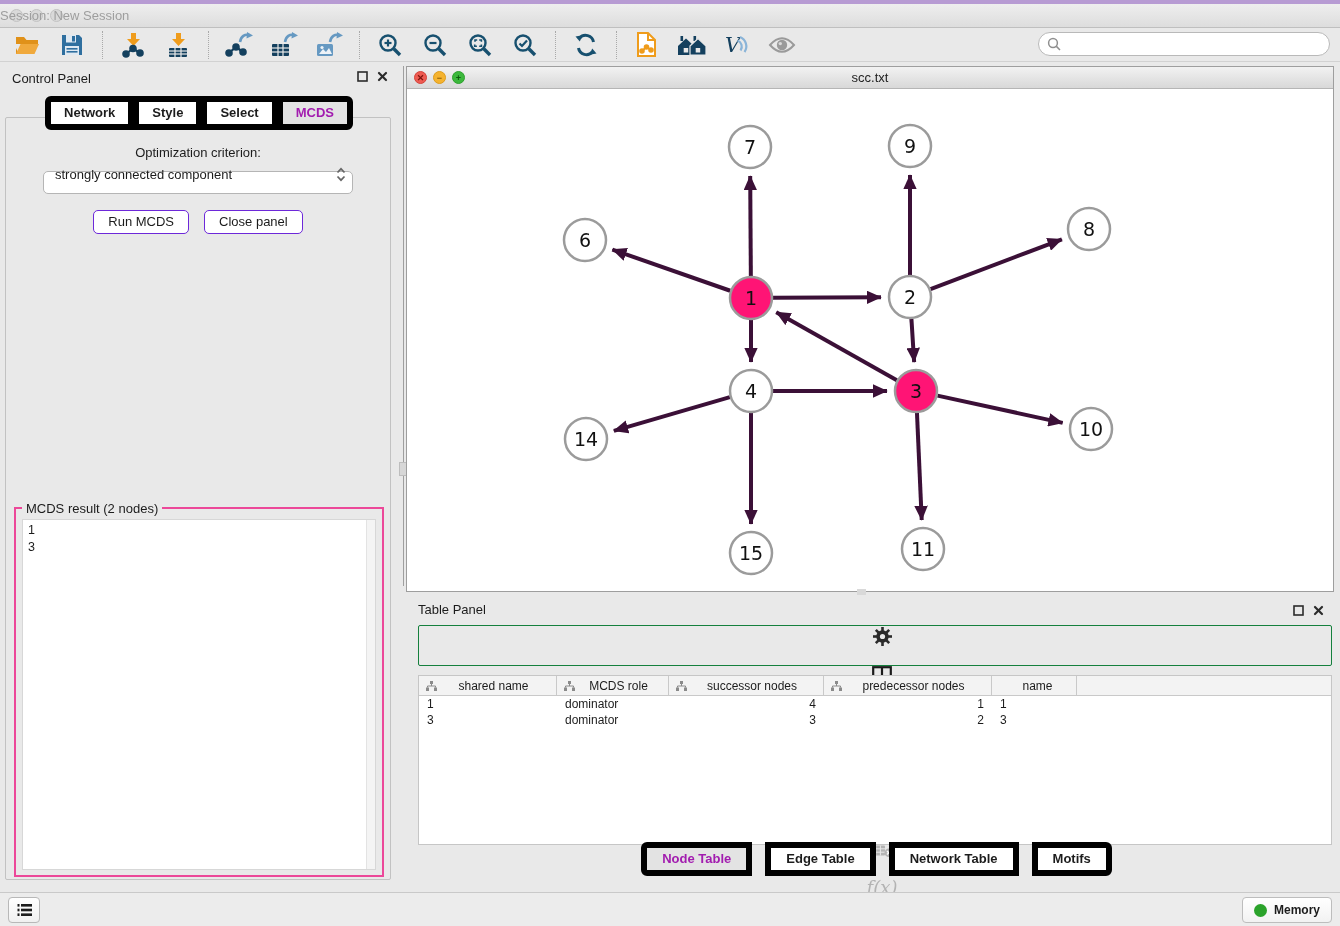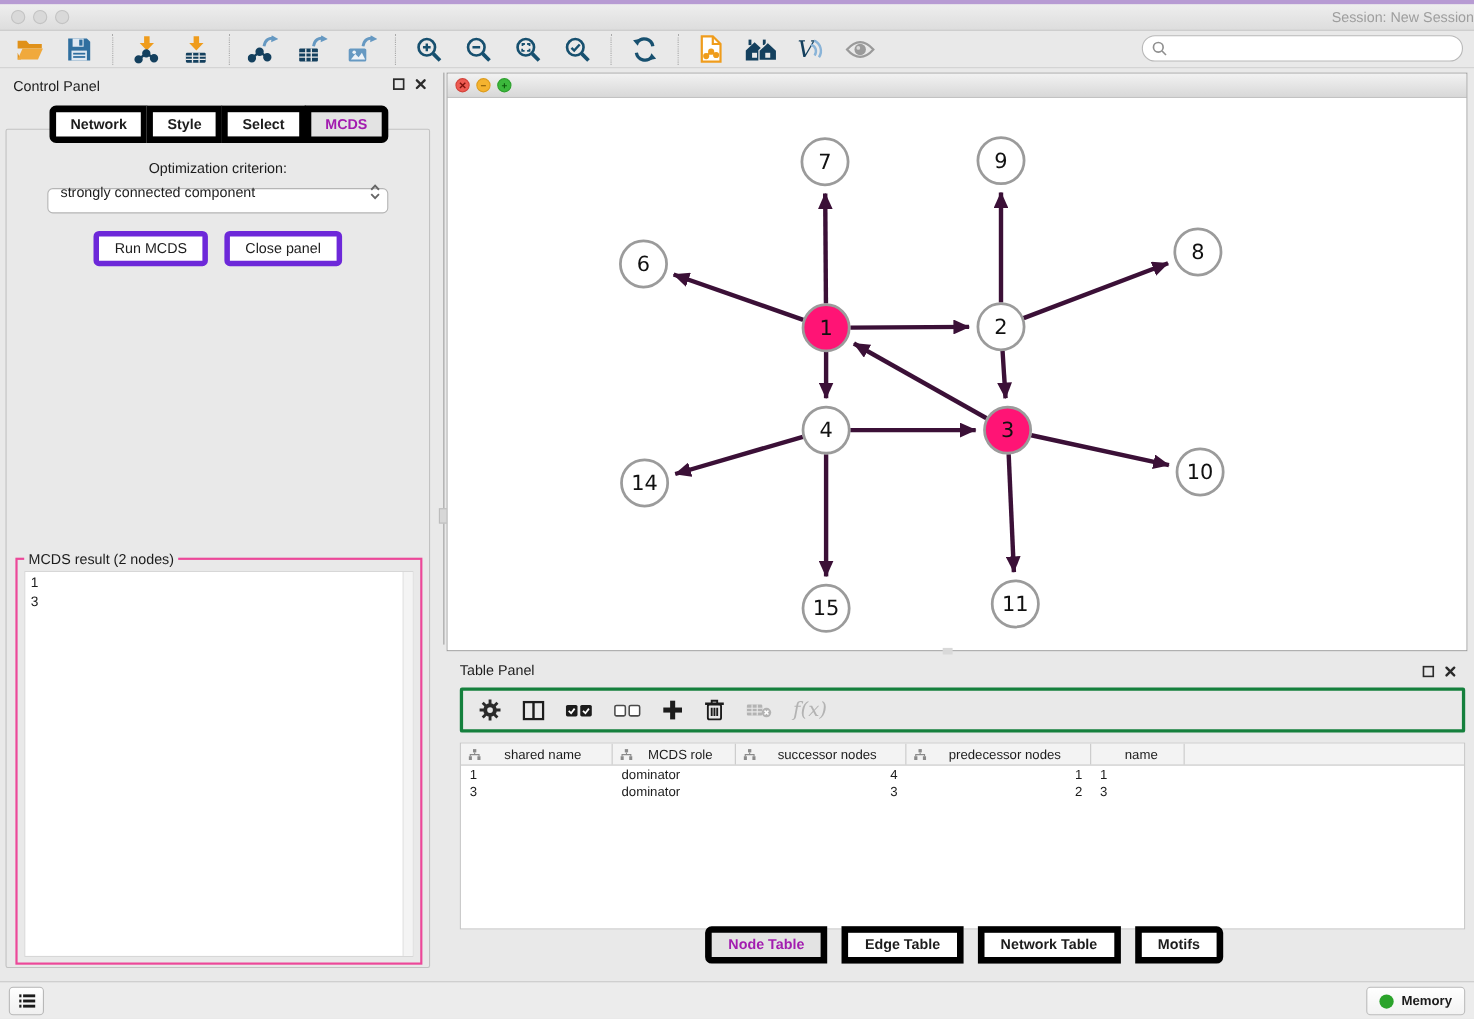--- a/index.html
+++ b/index.html
@@ -5,21 +5,21 @@
   * { margin:0; padding:0; box-sizing:border-box; }
   html,body { width:1340px; height:926px; }
   body { font-family:"Liberation Sans", sans-serif; background:#e9e9e9; position:relative; overflow:hidden; font-size:13px; color:#1c1c1c; }
 
   
   .top-accent { position:absolute; left:0; top:0; width:1340px; height:4px; background:#b79bd3; }
   .titlebar { position:absolute; left:0; top:4px; width:1340px; height:24px;
               background:linear-gradient(#eeeeee,#dddddd); border-bottom:1px solid #bfbfbf; }
   .traffic-inactive { position:absolute; left:10px; top:5px; display:flex; gap:7px; }
   .traffic-inactive span { width:13px; height:13px; border-radius:50%; background:#d9d9d9; border:1px solid #c3c3c3; }
-  .win-title { position:absolute; left:0; right:0; top:4px; text-align:right; color:#9e9e9e; }
+  .win-title { position:absolute; left:0; right:0; top:4px; text-align:left; color:#9e9e9e; }
 
   
   .toolbar { position:absolute; left:0; top:28px; width:1340px; height:34px; background:#e9e9e9;
              display:flex; align-items:center; padding-left:12px; gap:15px; border-bottom:1px solid #d2d2d2; }
   .toolbar .sep { align-self:center; height:28px; border-left:1px dotted #a9a9a9; }
   .tbtn { display:flex; align-items:center; justify-content:center; width:30px; height:30px; cursor:default; }
   .search-wrap { position:absolute; right:10px; top:4px; width:292px; height:24px; background:#ffffff;
                  border:1px solid #b9b9b9; border-radius:12px; display:flex; align-items:center; padding-left:8px; }
   .search-wrap input { border:none; outline:none; flex:1; height:20px; font-size:12px; background:transparent; margin-left:5px; }
 
@@ -32,21 +32,21 @@
   .tab-pill { background:#ffffff; border:6px solid #000000; padding:3px 13px 4px; font-weight:600; margin-left:-1px; }
   .tab-pill:first-child { border-radius:6px 0 0 6px; margin-left:0; }
   .tab-pill:last-child { border-radius:0 6px 6px 0; }
   .tab-pill.sel { background:#e3e3e3; color:#a21caf; }
   .cp-content { position:absolute; left:5px; right:7px; top:55px; bottom:12px; border:1px solid #c2c2c2; background:#e9e9e9; border-radius:2px; }
   .opt-label { text-align:center; margin-top:27px; }
   .dropdown { width:310px; height:23px; margin:11px auto 16px; background:#ffffff; border:1px solid #b5b5b5; border-radius:5px;
               display:flex; align-items:center; padding:0 6px 16px 11px; }
   .dropdown span { flex:1; }
   .btn-row { display:flex; justify-content:center; gap:15px; margin-top:12px; }
-  .push-btn { background:#ffffff; border:5px solid #6d28d9; border-radius:5px; padding:3px 14px 4px; }
+  .push-btn { background:#ffffff; border:1px solid #6d28d9; border-radius:5px; padding:3px 14px 4px; }
   .result-group { position:absolute; left:8px; right:6px; top:377px; bottom:2px; border:2px solid #ec4899;margin-top:12px; }
   .result-label { position:absolute; top:-8px; left:6px; background:#e9e9e9; padding:0 4px; }
   .result-box { position:absolute; left:6px; right:6px; top:10px; bottom:5px; background:#ffffff; border:1px solid #d7d7d7; }
   .result-lines { padding:2px 5px; font-size:12.5px; line-height:17px; }
   .result-scroll { position:absolute; right:0; top:0; bottom:0; width:9px; background:#f4f4f4; border-left:1px solid #e3e3e3; }
 
   .v-divider { position:absolute; left:403px; top:66px; width:1px; height:520px; background:#9f9f9f; }
   .v-grip { position:absolute; left:399px; top:462px; width:9px; height:14px; background:#d7d7d7; border:1px solid #bdbdbd; }
   .h-grip { position:absolute; left:857px; top:589px; width:9px; height:6px; background:#d9d9d9; }
 
@@ -58,22 +58,22 @@
   .tl-close { background:#ee5b52; border:1px solid #d3433b; color:#7c120c; }
   .tl-min   { background:#f5b32f; border:1px solid #dd9c1c; color:#8a5d07; }
   .tl-zoom  { background:#3cb83c; border:1px solid #2da02d; color:#0d5c0d; }
   .net-title { position:absolute; left:0; right:0; top:3px; text-align:center; color:#222; }
   .net-canvas { position:absolute; left:0; top:22px; width:926px; height:502px; background:#ffffff; }
 
   
   .table-panel { position:absolute; left:406px; top:596px; width:928px; height:294px; }
   .tp-header { position:relative; height:26px; }
   .tp-title { position:absolute; left:12px; top:6px; }
-  .tp-toolbar { position:absolute; left:12px; right:2px; top:29px; height:41px; border:3px solid #15803d; border-radius:2px;
-                display:flex; align-items:center; gap:19px; padding-left:14px; }
+  .tp-toolbar { position:absolute; left:12px; right:2px; top:29px; height:41px; border:1px solid #15803d; border-radius:2px;
+                display:flex; align-items:center; gap:19px; padding-left:14px;flex-direction:column; }
   .tp-toolbar .ticon { display:flex; align-items:center; justify-content:center; }
   .fx { font-family:"DejaVu Serif", serif; font-style:italic; font-size:18px; color:#b3b3b3; }
   .table-area { position:absolute; left:12px; right:2px; top:79px; bottom:45px; background:#ffffff; border:1px solid #c6c6c6; overflow:hidden; }
   .thead { display:flex; height:20px; background:#f3f3f3; border-bottom:1px solid #c9c9c9; }
   .th { display:flex; align-items:center; border-right:1px solid #c9c9c9; font-size:12px; padding-left:7px; gap:6px; }
   .th span { flex:1; text-align:center; padding-right:12px; }
   .tr { display:flex; height:16px; font-size:12px; align-items:center; }
   .td { padding:0 8px; overflow:hidden; white-space:nowrap; }
   .num { text-align:right; }
   .tp-tabs { position:absolute; left:0; right:0; bottom:14px; display:flex; justify-content:center; }
@@ -335,20 +335,21 @@
 <div class="v-divider"></div>
 <div class="v-grip"></div>
 
 <div class="network-window">
   <div class="net-titlebar">
     <div class="traffic">
       <span class="tl-close">✕</span>
       <span class="tl-min">−</span>
       <span class="tl-zoom">+</span>
     </div>
+    <div class="net-title">scc.txt</div>
   </div>
   <svg class="net-canvas" width="926" height="502" font-family="'DejaVu Sans', sans-serif">
       <defs>
         <marker id="arrow" viewBox="0 0 10 9" refX="9.5" refY="4.5" markerWidth="15" markerHeight="13.5" markerUnits="userSpaceOnUse" orient="auto">
           <path d="M0 0 L10 4.5 L0 9 Z" fill="#3b1037"></path>
         </marker>
       </defs>
       <line x1="343.85430783059013" y1="187.00048241911261" x2="343.1920487687675" y2="86.99936408389699" stroke="#3b1037" stroke-width="4" marker-end="url(#arrow)"></line>
       <line x1="323.23121807335133" y1="201.7434376400866" x2="205.37703072149142" y2="160.56546856534038" stroke="#3b1037" stroke-width="4" marker-end="url(#arrow)"></line>
       <line x1="365.9995649035371" y1="208.86163795658152" x2="474.0005735362466" y2="208.1823863299607" stroke="#3b1037" stroke-width="4" marker-end="url(#arrow)"></line>

